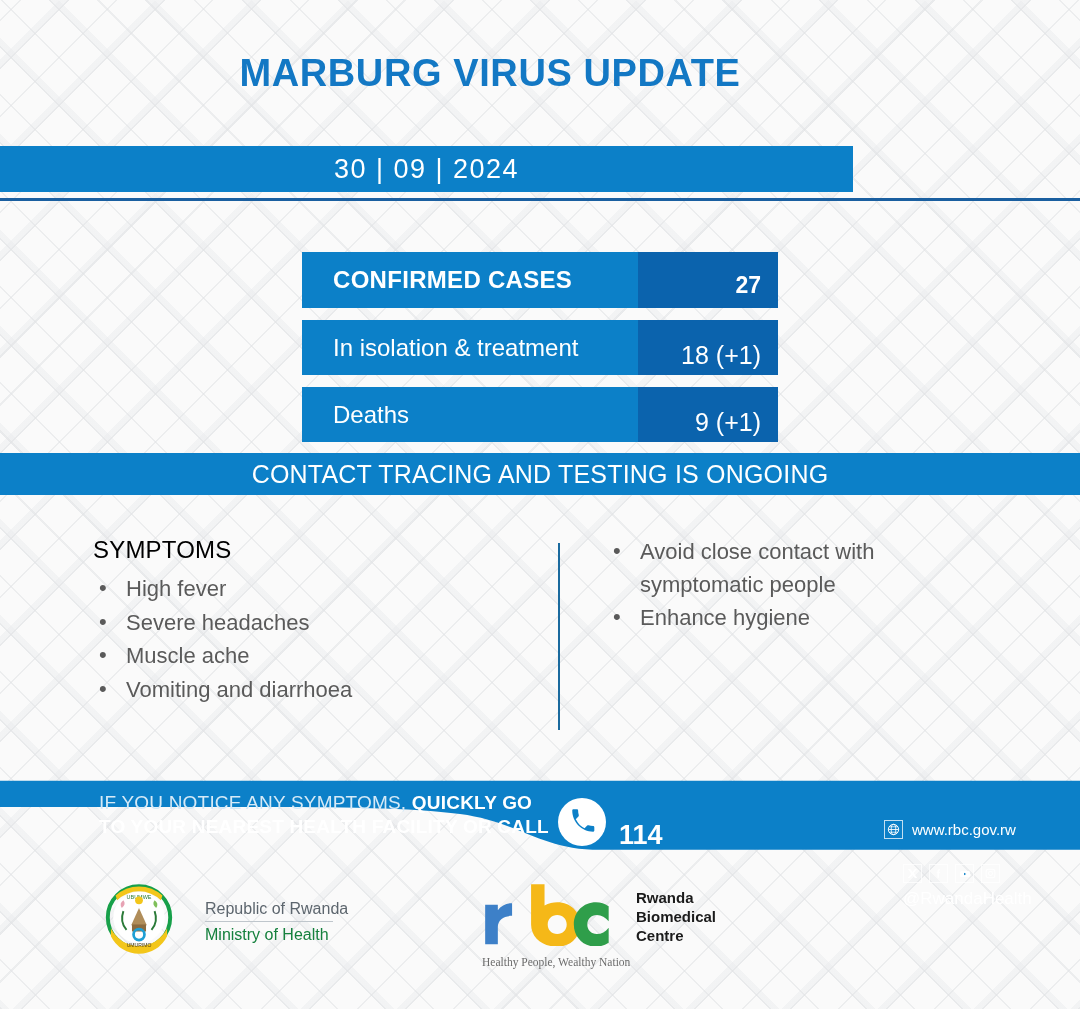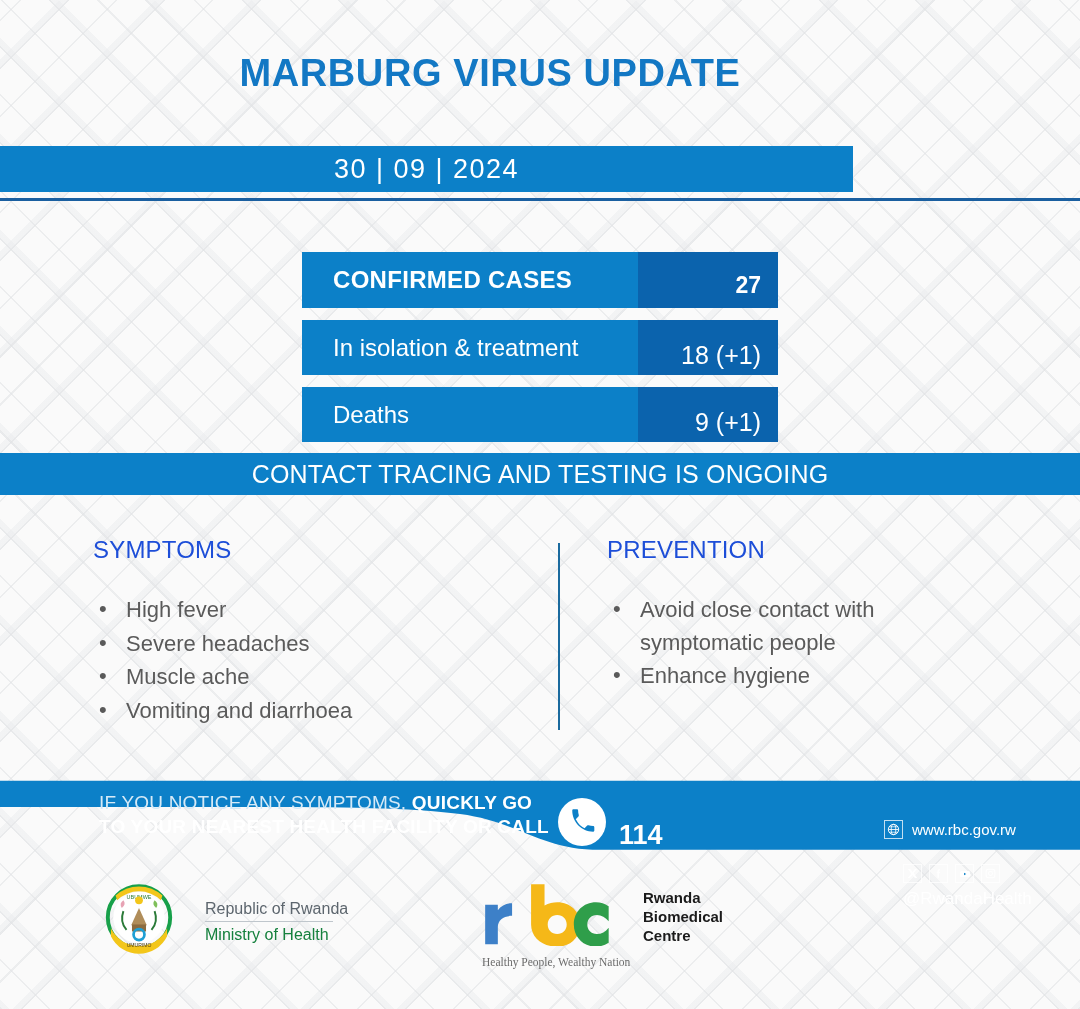--- a/index.html
+++ b/index.html
@@ -66,21 +66,21 @@
   
   #tracing-band {
     position:absolute; top:453px; left:0; width:1080px; height:42px;
     background:#0c80c8;
     display:flex; align-items:center; justify-content:center;
     color:#fff; font-size:25px; letter-spacing:.2px;
   }
 
   
   #columns { position:absolute; top:536px; left:0; width:1080px; height:210px; }
-  .col-head { color:#1d4ed8; font-size:24px; letter-spacing:.2px; margin-bottom:30px; }
+  .col-head { color:#000000; font-size:24px; letter-spacing:.2px; margin-bottom:9px; }
   ul.bullets { list-style:none; }
   ul.bullets li {
     position:relative; padding-left:33px;
     color:#5a5a5a; font-size:22px; line-height:32.5px; margin-bottom:1px;
   }
   ul.bullets li::before {
     content:"\2022"; position:absolute; left:6px; top:-1px;
     color:#5a5a5a; font-size:22px;
   }
   #col-symptoms { position:absolute; left:93px; top:0; width:430px; }
@@ -130,21 +130,21 @@
   }
 
   
   #moh-logo { position:absolute; left:100px; top:880px; z-index:3; display:flex; align-items:center; gap:27px; }
   #moh-text { padding-top:2px; }
   #moh-line1 { font-size:16px; color:#5d666e; }
   #moh-rule { width:128px; height:1px; background:#bfc6cc; margin:3px 0 4px; }
   #moh-line2 { font-size:16px; font-weight:normal; color:#15803d; }
 
   #rbc-logo { position:absolute; left:482px; top:884px; z-index:3; }
-  #rbc-top { display:flex; align-items:flex-start; gap:28px; }
+  #rbc-top { display:flex; align-items:flex-start; gap:21px; }
   #rbc-words { padding-top:4px; line-height:19px; font-size:15px; font-weight:bold; color:#1b1b1b; }
   #rbc-tagline { margin-top:6px; font-size:11.5px; color:#6b6b6b; font-family:"Liberation Serif", serif; }
 </style>
 </head>
 <body>
 
 <div id="bg-pattern"></div>
 
 <div id="title">MARBURG VIRUS UPDATE</div>
 
@@ -179,21 +179,20 @@
       <li>High fever</li>
       <li>Severe headaches</li>
       <li>Muscle ache</li>
       <li>Vomiting and diarrhoea</li>
     </ul>
   </div>
 
   <div id="col-divider"></div>
 
   <div id="col-prevention">
-    <div class="col-head">PREVENTION</div>
     <ul class="bullets">
       <li>Avoid close contact with symptomatic people</li>
       <li>Enhance hygiene</li>
     </ul>
   </div>
 </div>
 
 <svg id="footer-shape" viewBox="0 0 1080 229" preserveAspectRatio="none">
   <path d="M0,2 L1080,2 L1080,160 L600,160
            C540,160 520,96 460,78

